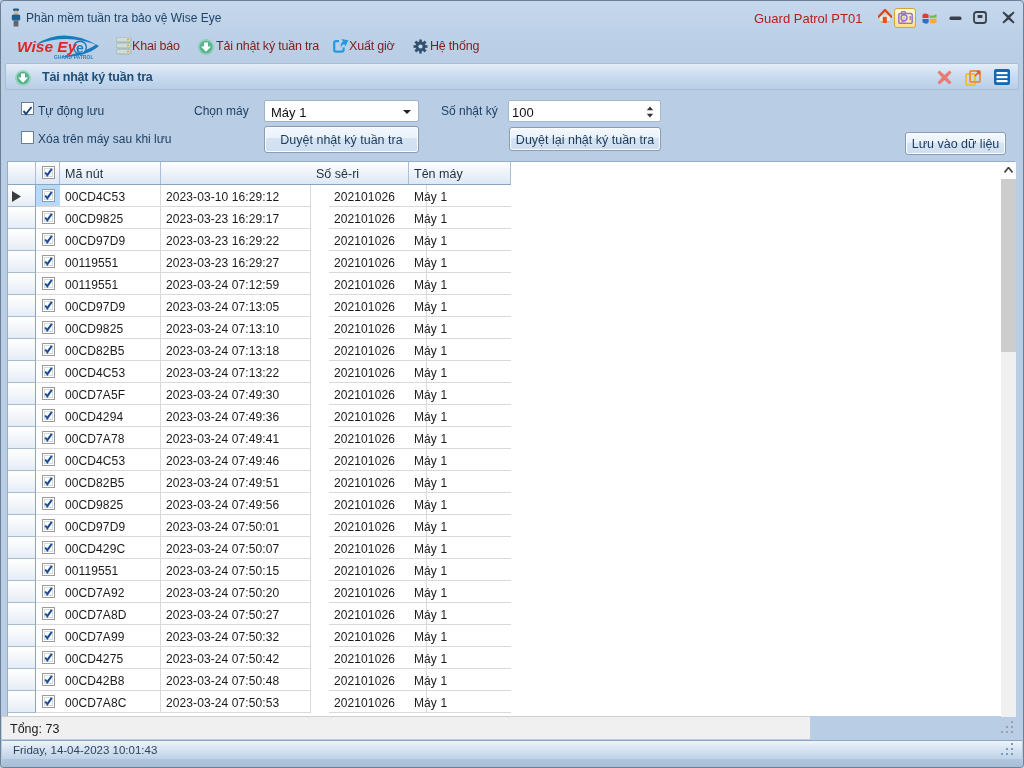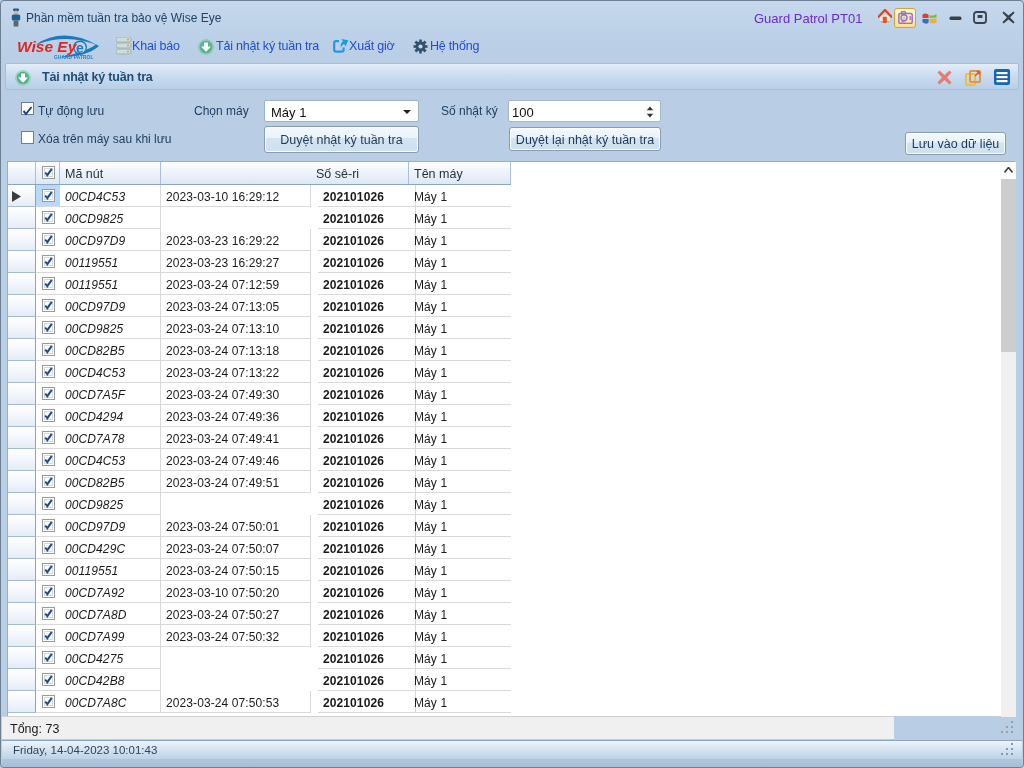--- a/index.html
+++ b/index.html
@@ -3,24 +3,24 @@
 <style>
 *{margin:0;padding:0;box-sizing:border-box;}
 html,body{width:1024px;height:768px;overflow:hidden;font-family:"Liberation Sans",sans-serif;}
 body{background:#b9cde4;position:relative;}
 .abs{position:absolute;}
 
 #frame{position:absolute;left:0;top:0;width:1024px;height:768px;border:1px solid #6d7f90;border-radius:4px;background:linear-gradient(#c6d8ed,#bdd1e8 30px,#b9cde5 62px,#b9cde4);}
 
 #titlebar{position:absolute;left:2px;top:2px;width:1020px;height:28px;}
 #title-text{position:absolute;left:24px;top:9px;font-size:12px;color:#1e4467;}
-#gp-text{position:absolute;left:752px;top:9px;font-size:13px;color:#6d28d9;}
+#gp-text{position:absolute;left:752px;top:9px;font-size:13px;color:#b91c1c;}
 
 #toolbar{position:absolute;left:2px;top:30px;width:1020px;height:32px;}
-.mtext{position:absolute;top:9px;font-size:12.5px;letter-spacing:-0.2px;color:#1d4ed8;}
+.mtext{position:absolute;top:9px;font-size:12.5px;letter-spacing:-0.2px;color:#7f1d1d;}
 
 #panelhdr{position:absolute;left:5px;top:63px;width:1014px;height:27px;background:linear-gradient(#e3edf8,#cbdcf0 45%,#b8cfe8);border:1px solid #a7bdd6;border-radius:2px;}
 #panelhdr .ptitle{position:absolute;left:36px;top:6px;font-size:12.5px;font-weight:bold;letter-spacing:-0.2px;color:#1f4e79;}
 
 .flabel{position:absolute;font-size:12px;white-space:nowrap;color:#1b3c5f;}
 .cbx{position:absolute;width:13px;height:13px;background:#fff;border:1px solid #6b7f93;}
 #combo{position:absolute;left:264px;top:100px;width:155px;height:22px;background:#fff;border:1px solid #9db2c5;border-radius:2px;}
 #combo span{position:absolute;left:6px;top:4px;font-size:13px;color:#111;}
 #combo .dar{position:absolute;right:7px;top:9px;width:0;height:0;border-left:4px solid transparent;border-right:4px solid transparent;border-top:4px solid #222;}
 #updown{position:absolute;left:508px;top:100px;width:153px;height:22px;background:#fff;border:1px solid #a3b8ca;border-radius:2px;}
@@ -31,30 +31,30 @@
 #ghead{position:absolute;left:0px;top:0px;width:503px;height:23px;background:linear-gradient(#fdfeff,#f0f5fb 40%,#dde8f4);border-bottom:1px solid #8ba4bf;}
 #ghead .hcell{position:absolute;top:0;height:22px;border-right:1px solid #aabfd5;font-size:12.5px;color:#1e2e3e;}
 #ghead .ht{padding:5px 0 0 5px;}
 .row{position:absolute;left:0;width:503px;height:22px;}
 .rh{position:absolute;left:0;top:0;width:28px;height:22px;background:linear-gradient(#ffffff,#f2f6fb 55%,#e3ecf6);border-right:1px solid #8ba4bf;border-bottom:1px solid #a8bccf;}
 .curarrow{position:absolute;left:4px;top:6px;}
 .cchk{position:absolute;left:28px;top:0;width:24px;height:22px;border-bottom:1px solid #d9d9d9;background:#fff;}
 .rowsel{background:#b7d9fc;}
 .ck{position:absolute;left:6px;top:4px;}
 .c1,.c2,.c3,.c4{position:absolute;top:0;height:22px;border-bottom:1px solid #d9d9d9;border-right:1px solid #d9d9d9;font-size:12px;color:#1a1a1a;padding:5px 0 0 5px;letter-spacing:0.1px;white-space:nowrap;}
-.c1{left:52px;width:101px;font-style:italic;}
+.c1{left:52px;width:101px;}
 .c2{left:153px;width:150px;}
-.c3{left:310px;width:98px;font-weight:bold;}
+.c3{left:321px;width:98px;}
 .c4{left:401px;width:102px;border-right:none;}
 
 #vscroll{position:absolute;left:993px;top:0px;width:15px;height:555px;background:#f0f0f0;}
 #vscroll .sbtn{position:absolute;left:0;top:0;width:15px;height:17px;background:#fdfdfd;}
 #vscroll .thumb{position:absolute;left:0;top:17px;width:15px;height:173px;background:#cdcdcd;}
 
-#totbar{position:absolute;left:2px;top:716px;width:892px;height:23px;background:#f0f0f0;border-top:1px solid #cfcfcf;}
+#totbar{position:absolute;left:2px;top:716px;width:808px;height:23px;background:#f0f0f0;border-top:1px solid #cfcfcf;}
 #totbar span{position:absolute;left:8px;top:5px;font-size:12.5px;color:#1a1a1a;}
 #statusbar{position:absolute;left:2px;top:740px;width:1020px;height:19px;background:linear-gradient(#eef4fa,#d4e2f1 50%,#bed2e7);border-top:1px solid #8ba4bf;padding-left:28px;}
 #statusbar span{position:absolute;left:11px;top:3px;font-size:11.5px;color:#2c455f;}
 #botband{position:absolute;left:2px;top:759px;width:1020px;height:8px;background:linear-gradient(#b0c5dd,#a8bed8);border-radius:0 0 3px 3px;}
 .gd{position:absolute;width:2px;height:2px;background:#9aa0a6;}
 .gb{background:#7e9cbc;}
 </style></head>
 <body>
 <div id="frame"></div>
 
@@ -237,20 +237,21 @@
 <div class="row" style="top:45px">
 <div class="rh"></div>
 <div class="cchk">
         <svg class="ck" width="13" height="13" viewBox="0 0 13 13">
           <rect x="0.5" y="0.5" width="12" height="12" fill="#fff" stroke="#9a9a9a"></rect>
           <rect x="2.5" y="2.5" width="8" height="8" fill="none" stroke="#d4d9de"></rect>
           <path d="M3.2 6.5 L5.3 9.2 L9.8 2.8" fill="none" stroke="#1d4e91" stroke-width="2"></path>
         </svg>
       </div>
 <div class="c1">00CD9825</div>
+<div class="c2">2023-03-23 16:29:17</div>
 <div class="c3">202101026</div>
 <div class="c4">Máy 1</div>
 </div>
 <div class="row" style="top:67px">
 <div class="rh"></div>
 <div class="cchk">
         <svg class="ck" width="13" height="13" viewBox="0 0 13 13">
           <rect x="0.5" y="0.5" width="12" height="12" fill="#fff" stroke="#9a9a9a"></rect>
           <rect x="2.5" y="2.5" width="8" height="8" fill="none" stroke="#d4d9de"></rect>
           <path d="M3.2 6.5 L5.3 9.2 L9.8 2.8" fill="none" stroke="#1d4e91" stroke-width="2"></path>
@@ -418,20 +419,21 @@
 <div class="row" style="top:331px">
 <div class="rh"></div>
 <div class="cchk">
         <svg class="ck" width="13" height="13" viewBox="0 0 13 13">
           <rect x="0.5" y="0.5" width="12" height="12" fill="#fff" stroke="#9a9a9a"></rect>
           <rect x="2.5" y="2.5" width="8" height="8" fill="none" stroke="#d4d9de"></rect>
           <path d="M3.2 6.5 L5.3 9.2 L9.8 2.8" fill="none" stroke="#1d4e91" stroke-width="2"></path>
         </svg>
       </div>
 <div class="c1">00CD9825</div>
+<div class="c2">2023-03-24 07:49:56</div>
 <div class="c3">202101026</div>
 <div class="c4">Máy 1</div>
 </div>
 <div class="row" style="top:353px">
 <div class="rh"></div>
 <div class="cchk">
         <svg class="ck" width="13" height="13" viewBox="0 0 13 13">
           <rect x="0.5" y="0.5" width="12" height="12" fill="#fff" stroke="#9a9a9a"></rect>
           <rect x="2.5" y="2.5" width="8" height="8" fill="none" stroke="#d4d9de"></rect>
           <path d="M3.2 6.5 L5.3 9.2 L9.8 2.8" fill="none" stroke="#1d4e91" stroke-width="2"></path>
@@ -473,21 +475,21 @@
 <div class="row" style="top:419px">
 <div class="rh"></div>
 <div class="cchk">
         <svg class="ck" width="13" height="13" viewBox="0 0 13 13">
           <rect x="0.5" y="0.5" width="12" height="12" fill="#fff" stroke="#9a9a9a"></rect>
           <rect x="2.5" y="2.5" width="8" height="8" fill="none" stroke="#d4d9de"></rect>
           <path d="M3.2 6.5 L5.3 9.2 L9.8 2.8" fill="none" stroke="#1d4e91" stroke-width="2"></path>
         </svg>
       </div>
 <div class="c1">00CD7A92</div>
-<div class="c2">2023-03-10 07:50:20</div>
+<div class="c2">2023-03-24 07:50:20</div>
 <div class="c3">202101026</div>
 <div class="c4">Máy 1</div>
 </div>
 <div class="row" style="top:441px">
 <div class="rh"></div>
 <div class="cchk">
         <svg class="ck" width="13" height="13" viewBox="0 0 13 13">
           <rect x="0.5" y="0.5" width="12" height="12" fill="#fff" stroke="#9a9a9a"></rect>
           <rect x="2.5" y="2.5" width="8" height="8" fill="none" stroke="#d4d9de"></rect>
           <path d="M3.2 6.5 L5.3 9.2 L9.8 2.8" fill="none" stroke="#1d4e91" stroke-width="2"></path>
@@ -515,33 +517,35 @@
 <div class="row" style="top:485px">
 <div class="rh"></div>
 <div class="cchk">
         <svg class="ck" width="13" height="13" viewBox="0 0 13 13">
           <rect x="0.5" y="0.5" width="12" height="12" fill="#fff" stroke="#9a9a9a"></rect>
           <rect x="2.5" y="2.5" width="8" height="8" fill="none" stroke="#d4d9de"></rect>
           <path d="M3.2 6.5 L5.3 9.2 L9.8 2.8" fill="none" stroke="#1d4e91" stroke-width="2"></path>
         </svg>
       </div>
 <div class="c1">00CD4275</div>
+<div class="c2">2023-03-24 07:50:42</div>
 <div class="c3">202101026</div>
 <div class="c4">Máy 1</div>
 </div>
 <div class="row" style="top:507px">
 <div class="rh"></div>
 <div class="cchk">
         <svg class="ck" width="13" height="13" viewBox="0 0 13 13">
           <rect x="0.5" y="0.5" width="12" height="12" fill="#fff" stroke="#9a9a9a"></rect>
           <rect x="2.5" y="2.5" width="8" height="8" fill="none" stroke="#d4d9de"></rect>
           <path d="M3.2 6.5 L5.3 9.2 L9.8 2.8" fill="none" stroke="#1d4e91" stroke-width="2"></path>
         </svg>
       </div>
 <div class="c1">00CD42B8</div>
+<div class="c2">2023-03-24 07:50:48</div>
 <div class="c3">202101026</div>
 <div class="c4">Máy 1</div>
 </div>
 <div class="row" style="top:529px">
 <div class="rh"></div>
 <div class="cchk">
         <svg class="ck" width="13" height="13" viewBox="0 0 13 13">
           <rect x="0.5" y="0.5" width="12" height="12" fill="#fff" stroke="#9a9a9a"></rect>
           <rect x="2.5" y="2.5" width="8" height="8" fill="none" stroke="#d4d9de"></rect>
           <path d="M3.2 6.5 L5.3 9.2 L9.8 2.8" fill="none" stroke="#1d4e91" stroke-width="2"></path>

